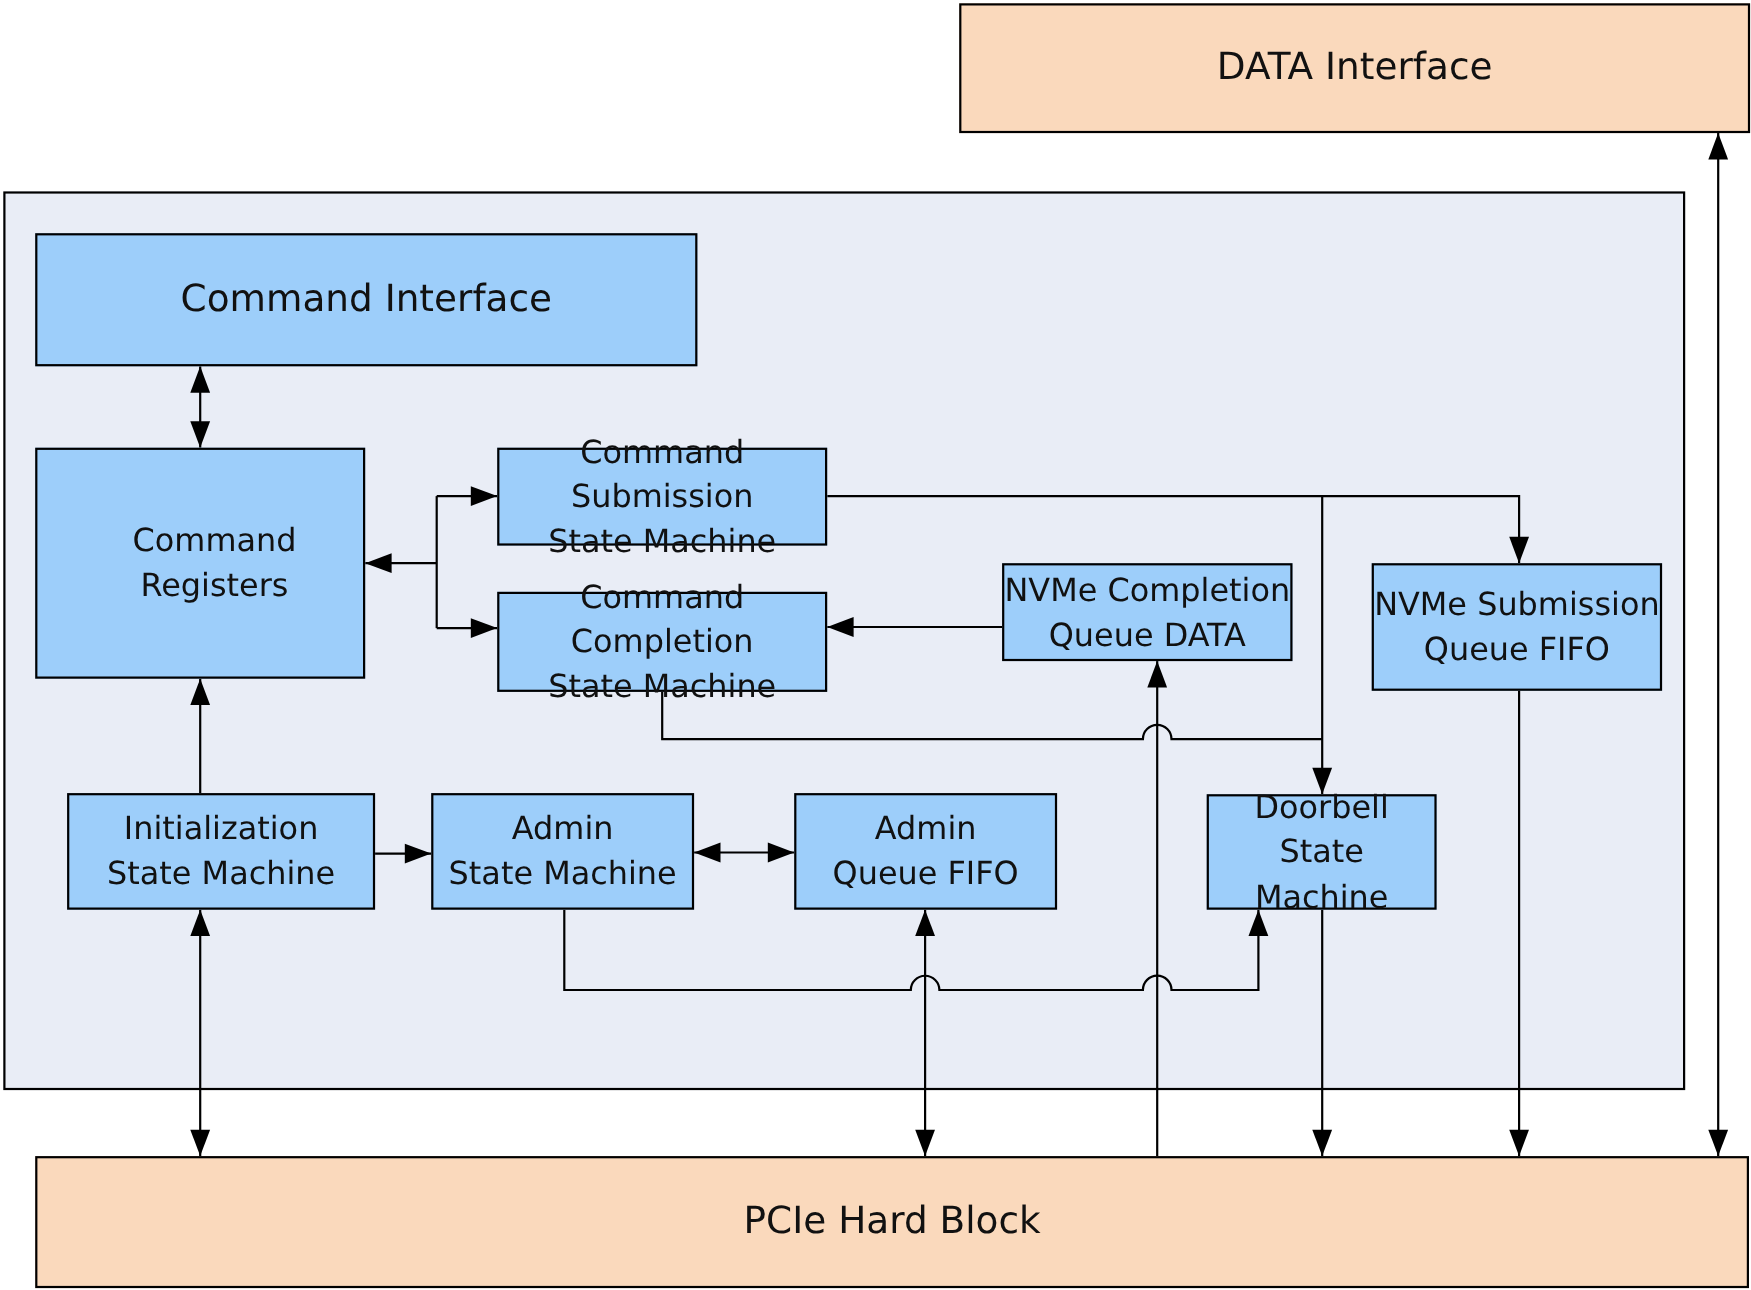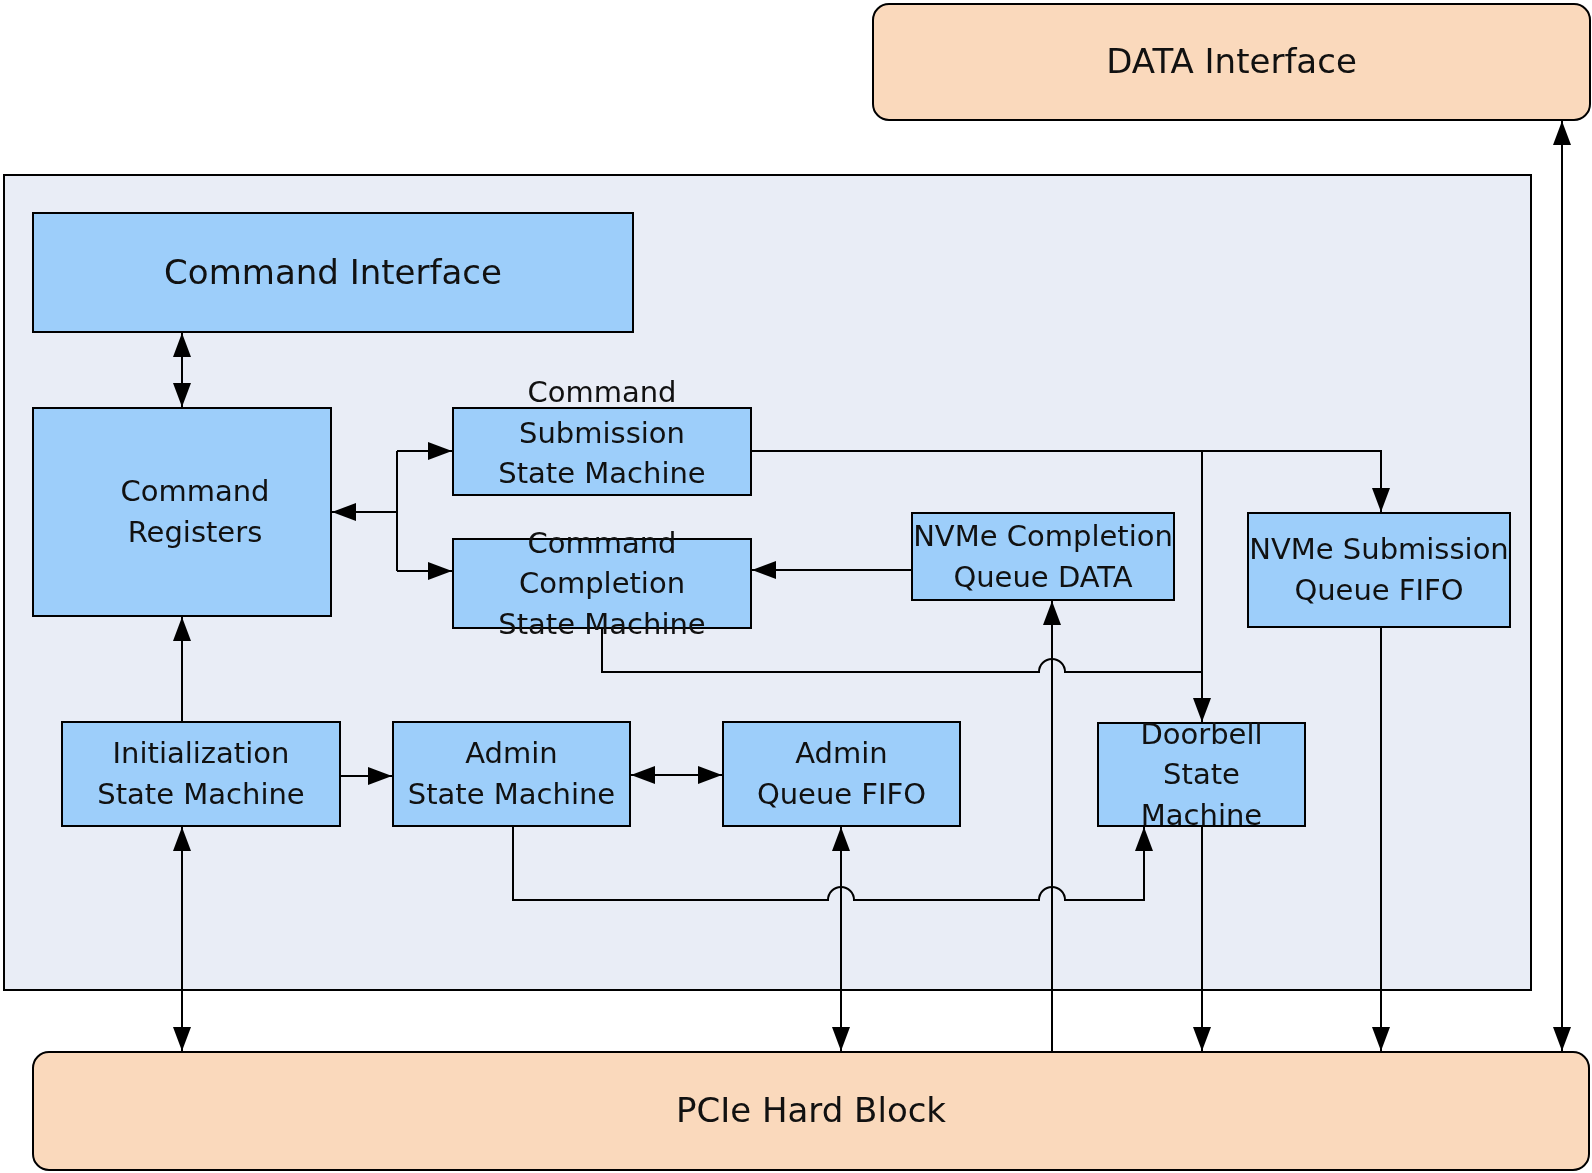--- a/index.html
+++ b/index.html
@@ -26,33 +26,33 @@
     display:flex;align-items:center;justify-content:center;
     text-align:center;
   }
   .box .box-label{
     white-space:pre-line;
     line-height:1.4;
     font-size:29px;
   }
   .box.big .box-label{font-size:34px;}
   .blue{background:var(--box_blue);}
-  .peach{background:var(--box_peach);border-radius:17px;}
+  .peach{background:var(--box_peach);}
   .container-frame{
     position:absolute;
     box-sizing:border-box;
     border:2px solid var(--line);
     background:var(--container_bg);
     left:3px;top:174px;width:1529px;height:817px;
   }
   
   #b-data-interface      {left:872px; top:3px;    width:719px; height:118px;}
   #b-command-interface   {left:32px;  top:212px;  width:602px; height:121px;}
   #b-command-registers   {left:32px;  top:407px;  width:300px; height:210px;padding-left:26px;}
-  #b-command-submission  {left:452px; top:407px;  width:300px; height:89px;align-items:flex-end;}
+  #b-command-submission  {left:452px; top:407px;  width:300px; height:89px;}
   #b-command-completion  {left:452px; top:526px;  width:300px; height:91px;margin-top:12px;}
   #b-nvme-completion     {left:911px; top:512px;  width:264px; height:89px;}
   #b-nvme-submission     {left:1247px;top:512px;  width:264px; height:116px;}
   #b-initialization      {left:61px;  top:721px;  width:280px; height:106px;}
   #b-admin-state-machine {left:392px; top:721px;  width:239px; height:106px;}
   #b-admin-queue-fifo    {left:722px; top:721px;  width:239px; height:106px;}
   #b-doorbell            {left:1097px;top:722px;  width:209px; height:105px;}
   #b-pcie                {left:32px;  top:1051px; width:1558px;height:120px;}
   svg.connector-layer{position:absolute;left:0;top:0;width:1592px;height:1173px;}
   .wire{stroke:var(--line);stroke-width:2;fill:none;}

